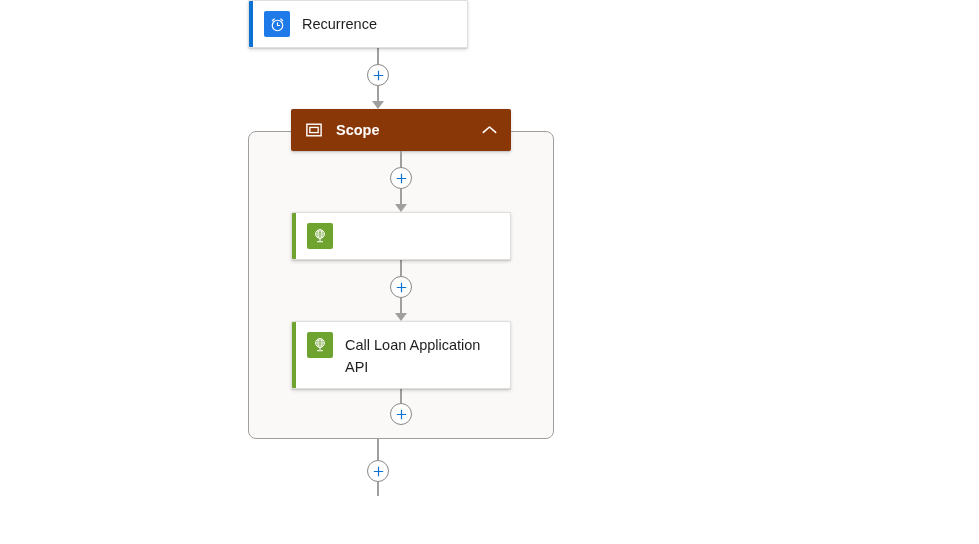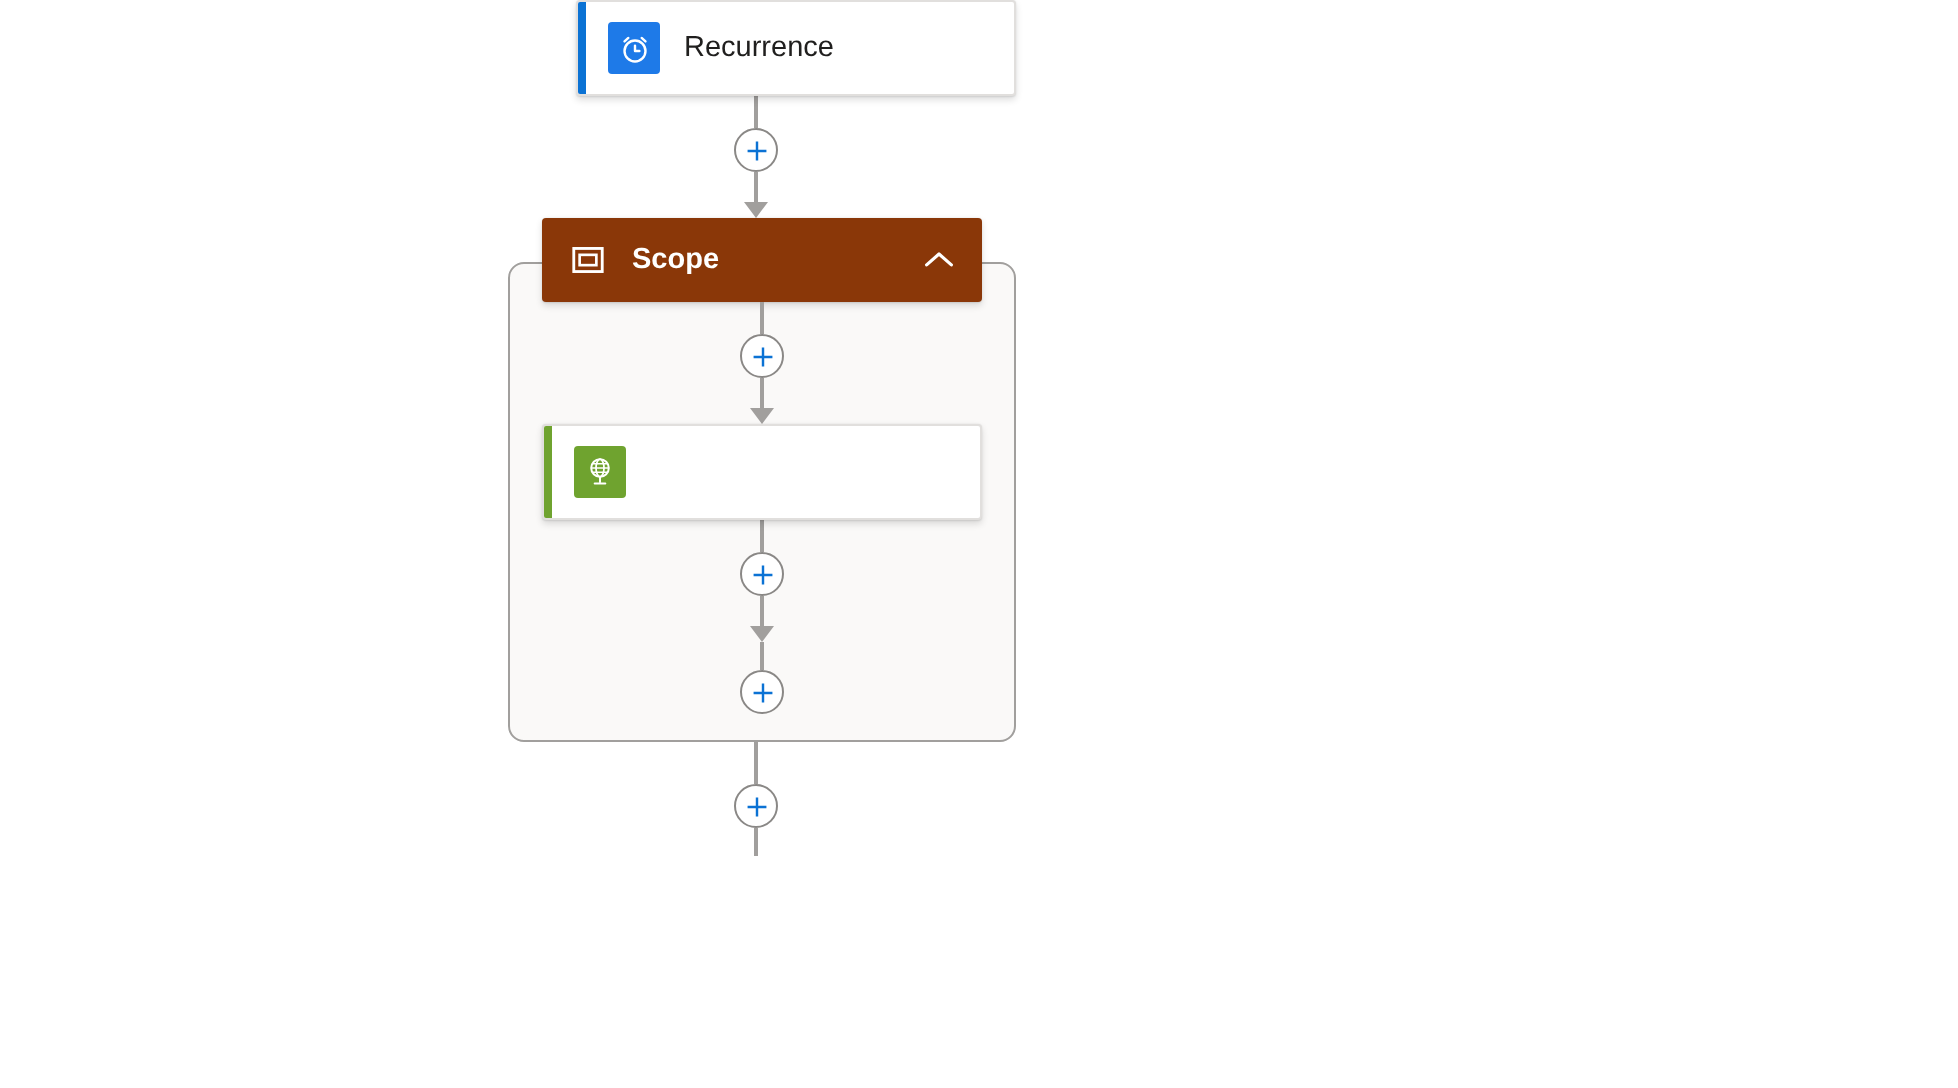--- a/index.html
+++ b/index.html
@@ -23,21 +23,21 @@
   }
 
   
   .flow {
     position: absolute;
     left: 248px;
     top: 0;
     width: 260px;
     display: flex;
     flex-direction: column;
-    align-items: flex-end;
+    align-items: flex-start;
   }
 
   
   .card {
     width: 220px;
     min-height: 46px;
     background: #ffffff;
     border: 1px solid #e1dfdd;
     border-radius: 2px;
     box-shadow: 0 1.6px 3.6px rgba(0,0,0,0.13), 0 0.3px 0.9px rgba(0,0,0,0.10);
@@ -120,21 +120,21 @@
     height: 0;
     border-left: 6px solid transparent;
     border-right: 6px solid transparent;
     border-top: 8px solid #a19f9d;
     margin-top: -1px;
   }
 
   
   .scope-wrap {
     position: relative;
-    width: 254px;
+    width: 306px;
     display: flex;
     flex-direction: column;
     align-items: center;
   }
   .scope-frame {
     position: absolute;
     left: 0;
     top: 22px;
     right: 0;
     bottom: 0;
@@ -278,20 +278,34 @@
             <svg width="13" height="13" viewBox="0 0 16 16" aria-hidden="true">
               <path d="M8 2.2 V13.8 M2.2 8 H13.8" stroke="#0b72d4" stroke-width="1.5"></path>
             </svg>
           </button>
           <div class="arrow-wrap">
             <div class="conn-line" style="height:16px"></div>
             <div class="arrow-head"></div>
           </div>
         </div>
 
+        <div class="card">
+          <div class="card-accent green"></div>
+          <div class="card-body">
+            <div class="action-icon green">
+              <svg width="16" height="16" viewBox="0 0 24 24" aria-hidden="true">
+                <circle cx="12" cy="9" r="6.6" fill="none" stroke="#ffffff" stroke-width="1.5"></circle>
+                <ellipse cx="12" cy="9" rx="3" ry="6.6" fill="none" stroke="#ffffff" stroke-width="1.3"></ellipse>
+                <path d="M5.4 9 H18.6 M6.4 5.8 H17.6 M6.4 12.2 H17.6" stroke="#ffffff" stroke-width="1.2"></path>
+                <path d="M12 15.6 V19.4 M8 20.6 H16" stroke="#ffffff" stroke-width="1.5" stroke-linecap="round"></path>
+              </svg>
+            </div>
+            <div class="card-title">Call Loan Application API</div>
+          </div>
+        </div>
 
         <div class="connector">
           <div class="conn-line" style="height:14px"></div>
           <button class="plus-btn">
             <svg width="13" height="13" viewBox="0 0 16 16" aria-hidden="true">
               <path d="M8 2.2 V13.8 M2.2 8 H13.8" stroke="#0b72d4" stroke-width="1.5"></path>
             </svg>
           </button>
         </div>
 

